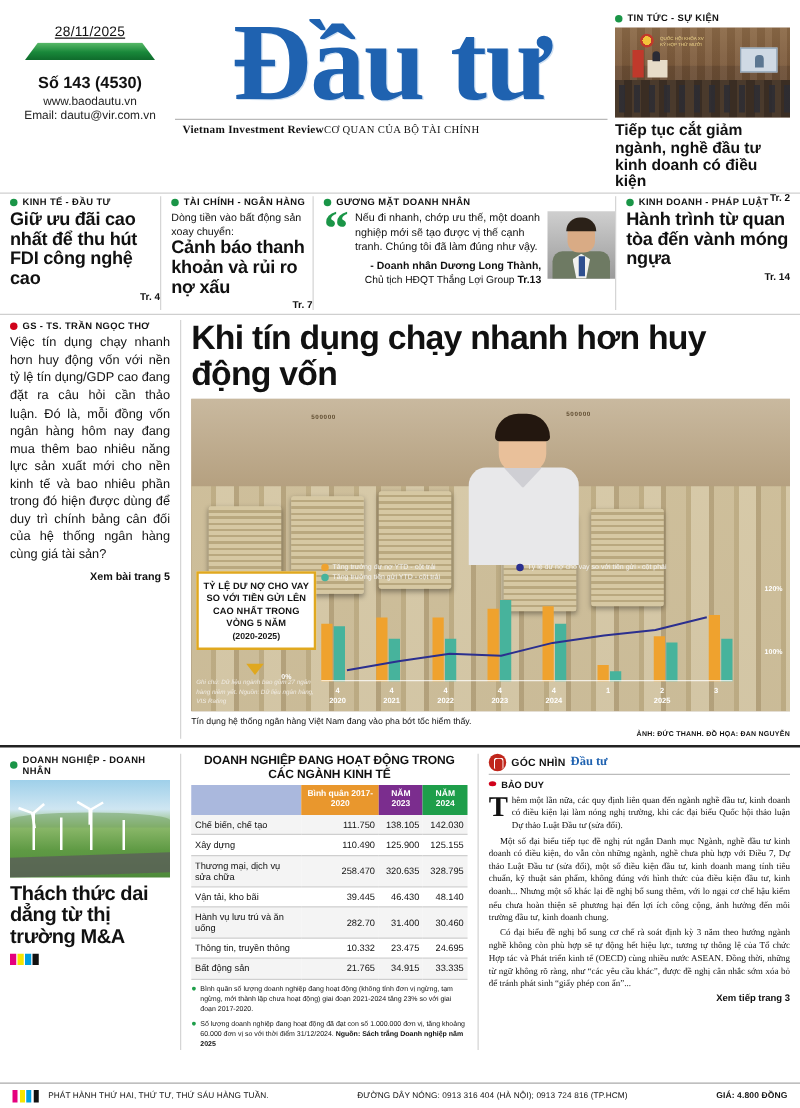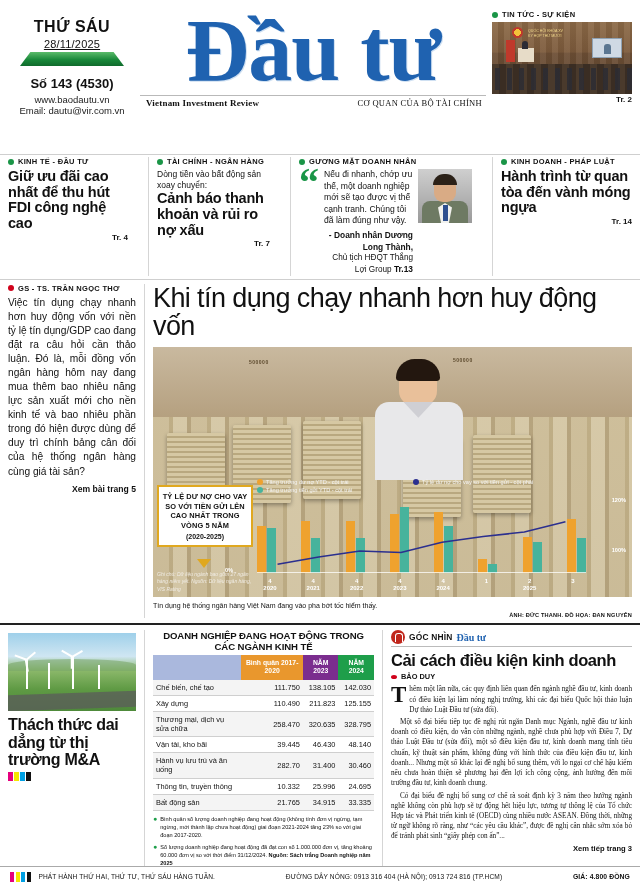--- a/index.html
+++ b/index.html
@@ -25,21 +25,21 @@
   .mh-email{font-size:9.5px;color:#222;}
 
   .mh-mid{flex:1 1 auto;position:relative;padding-left:4px;}
   .logo{
     font-family:"Liberation Serif","DejaVu Serif",serif;
     font-weight:bold;font-size:88px;line-height:.94;color:#1f62b0;
     letter-spacing:-1px;text-align:center;margin-top:4px;
     text-shadow:1px 1px 0 #cfe0f2;
   }
   .logo-underline{border-bottom:1.5px solid #b9b9b9;margin-top:2px;}
-  .mh-subrow{display:flex;justify-content:space-between;align-items:flex-end;
+  .mh-subrow{display:flex;align-items:flex-end;
     font-size:8.5px;padding:2px 4px 0 6px;}
   .vir{font-weight:bold;font-family:"Liberation Serif",serif;letter-spacing:.2px;font-size:9px;}
   .organ{font-family:"Liberation Serif",serif;letter-spacing:.3px;font-size:8.5px;}
 
   .mh-right{flex:0 0 146px;padding:4px 0 0 6px;border-left:0;}
   .kicker{display:flex;align-items:center;gap:4px;font-size:7.5px;font-weight:bold;
     letter-spacing:.3px;text-transform:uppercase;color:#111;margin-bottom:3px;}
   .dot{width:6px;height:6px;border-radius:50%;background:#1a9547;flex:0 0 6px;}
   .dot.red{background:#d0021b;}
   .photo{width:100%;background:#d9d2c6;position:relative;overflow:hidden;}
@@ -58,21 +58,21 @@
   .ph-congress .screen i{position:absolute;left:11px;top:5px;width:7px;height:10px;border-radius:3px 3px 0 0;background:#5b7691;display:block;}
   .ph-congress .seats{position:absolute;left:0;right:0;bottom:0;height:30px;
      background:repeating-linear-gradient(90deg,#4a3a2c 0 7px,#3a2d23 7px 14px);}
   .ph-congress .heads{position:absolute;left:0;right:0;bottom:4px;height:22px;
      background:repeating-linear-gradient(90deg,transparent 0 3px,#2c2c33 3px 8px,transparent 8px 12px);opacity:.85;}
 
   .hl{font-weight:bold;line-height:1.1;}
   .hl-r{font-size:12.5px;margin-top:4px;}
 
   
-  .promo{display:flex;padding:2px 8px 0 8px;gap:20px;border-top:1px solid #cfcfcf;margin-top:2px;}
+  .promo{display:flex;padding:2px 8px 0 8px;gap:0;border-top:1px solid #cfcfcf;margin-top:2px;}
   .promo-col{position:relative;}
   .c1{flex:0 0 120px;}
   .c2{flex:0 0 122px;border-left:1px solid #d5d5d5;padding-left:8px;}
   .c3{flex:1 1 auto;border-left:1px solid #d5d5d5;padding-left:8px;}
   .c4{flex:0 0 140px;border-left:1px solid #d5d5d5;padding-left:8px;}
   .promo h3{font-size:14.5px;font-weight:bold;line-height:1.08;letter-spacing:-.2px;}
   .promo .pre{font-size:8.5px;line-height:1.25;margin-bottom:1px;}
   .pgline{text-align:right;font-size:8px;font-weight:bold;margin-top:1px;}
 
   .quoteblock{display:flex;gap:5px;}
@@ -88,21 +88,21 @@
   .avatar .shirt{position:absolute;left:20px;bottom:0;width:14px;height:20px;background:#f1f1ee;
      clip-path:polygon(50% 0,100% 22%,78% 100%,22% 100%,0 22%);}
   .avatar .tie{position:absolute;left:25px;bottom:2px;width:5px;height:16px;background:#2e4f8f;}
 
   
   .main{display:flex;padding:4px 8px 0 8px;gap:8px;border-top:1px solid #cfcfcf;margin-top:3px;}
   .main-left{flex:0 0 128px;}
   .sumtext{font-size:10.2px;line-height:1.38;text-align:justify;}
   .sumlink{font-size:8.6px;font-weight:bold;text-align:right;margin-top:5px;}
   .main-right{flex:1 1 auto;border-left:1px solid #d5d5d5;padding-left:8px;}
-  .bighl{font-size:27px;font-weight:normal;line-height:1.06;letter-spacing:-.6px;}
+  .bighl{font-size:27px;font-weight:bold;line-height:1.06;letter-spacing:-.6px;}
 
   
   .photowrap{position:relative;width:100%;height:250px;margin-top:6px;overflow:hidden;background:#b9a68c;}
   .pw-bg{position:absolute;inset:0;
     background:linear-gradient(180deg,#c9b99f 0%,#b09a78 35%,#8e7a5c 70%,#6d5c45 100%);}
   .pw-money{position:absolute;left:0;right:0;top:28%;bottom:0;
     background:repeating-linear-gradient(90deg,#cfc09c 0 16px,#bfae86 16px 20px,#d8cbaa 20px 34px,#b6a47e 34px 38px);
     opacity:.95;}
   .pw-stack{position:absolute;width:58px;height:78px;border-radius:2px;
     background:repeating-linear-gradient(180deg,#d6c8a3 0 3px,#b9a87f 3px 5px);
@@ -207,21 +207,20 @@
   .f-price{font-size:6.8px;font-weight:bold;letter-spacing:.1px;}
 </style>
 </head>
 <body>
 
 <div class="page">
 
   <div class="masthead">
 
     <div class="mh-left">
-      <div class="mh-day">THỨ SÁU</div>
       <div class="mh-date">28/11/2025</div>
       <div class="mh-ribbon"></div>
       <div class="mh-issue">Số 143 (4530)</div>
       <div class="mh-url">www.baodautu.vn</div>
       <div class="mh-email">Email: dautu@vir.com.vn</div>
     </div>
 
     <div class="mh-mid">
       <div class="logo">Đầu tư</div>
       <div class="logo-underline"></div>
@@ -242,20 +241,21 @@
         <div class="banner">QUỐC HỘI KHÓA XV<br>KỲ HỌP THỨ MƯỜI</div>
         <div class="flag"></div>
         <div class="podium"></div>
         <div class="speaker"></div>
         <div class="screen">
             <i></i>
           </div>
         <div class="seats"></div>
         <div class="heads"></div>
       </div>
+      <div class="hl hl-r">Tiếp tục cắt giảm ngành, nghề đầu tư kinh doanh có điều kiện</div>
       <div class="pgline">Tr. 2</div>
     </div>
   </div>
 
   <div class="promo">
 
     <div class="promo-col c1">
       <div class="kicker">
         <span class="dot"></span>
         <span>KINH TẾ - ĐẦU TƯ</span>
@@ -424,20 +424,24 @@
       </div>
 
       <div class="caption">Tín dụng hệ thống ngân hàng Việt Nam đang vào pha bớt tốc hiểm thấy.</div>
       <div class="credit">ẢNH: ĐỨC THANH. ĐỒ HỌA: ĐAN NGUYỄN</div>
     </div>
   </div>
 
   <div class="bottom">
 
     <div class="b1">
+      <div class="kicker">
+        <span class="dot"></span>
+        <span>DOANH NGHIỆP - DOANH NHÂN</span>
+      </div>
       <div class="ph-wind">
         <div class="hill"></div>
         <div class="turb" style="left:18px;height:30px;"></div>
         <div class="turb" style="left:40px;height:26px;"></div>
         <div class="turb" style="left:64px;height:33px;"></div>
         <div class="turb" style="left:90px;height:24px;"></div>
         <div class="blade" style="left:18px;top:26px;transform:rotate(-40deg);"></div>
         <div class="blade" style="left:18px;top:26px;transform:rotate(80deg);"></div>
         <div class="blade" style="left:18px;top:26px;transform:rotate(200deg);"></div>
         <div class="blade" style="left:64px;top:23px;transform:rotate(-30deg);"></div>
@@ -468,21 +472,21 @@
         <tbody id="tbody">
             <tr>
               <td class="name">Chế biến, chế tạo</td>
               <td class="num">111.750</td>
               <td class="num">138.105</td>
               <td class="num">142.030</td>
             </tr>
             <tr>
               <td class="name">Xây dựng</td>
               <td class="num">110.490</td>
-              <td class="num">211.823</td>
+              <td class="num">125.900</td>
               <td class="num">125.155</td>
             </tr>
             <tr>
               <td class="name">Thương mại, dịch vụ sửa chữa</td>
               <td class="num">258.470</td>
               <td class="num">320.635</td>
               <td class="num">328.795</td>
             </tr>
             <tr>
               <td class="name">Vận tải, kho bãi</td>
@@ -492,21 +496,21 @@
             </tr>
             <tr>
               <td class="name">Hành vụ lưu trú và ăn uống</td>
               <td class="num">282.70</td>
               <td class="num">31.400</td>
               <td class="num">30.460</td>
             </tr>
             <tr>
               <td class="name">Thông tin, truyền thông</td>
               <td class="num">10.332</td>
-              <td class="num">25.996</td>
+              <td class="num">23.475</td>
               <td class="num">24.695</td>
             </tr>
             <tr>
               <td class="name">Bất động sản</td>
               <td class="num">21.765</td>
               <td class="num">34.915</td>
               <td class="num">33.335</td>
             </tr>
           </tbody>
       </table>
@@ -520,21 +524,20 @@
           <b>Nguồn: Sách trắng Doanh nghiệp năm 2025</b></span>
       </div>
     </div>
 
     <div class="b3">
       <div class="gn-head">
         <span class="gn-logo"></span>
         <span class="gn-t1">GÓC NHÌN</span>
         <span class="gn-t2">Đầu tư</span>
       </div>
-      <h2>Cải cách điều kiện kinh doanh</h2>
       <div class="byline">
         <span class="dot"></span>
         <span>BẢO DUY</span>
       </div>
       <div class="edbody">
         <p class="first">
           <span class="dropcap">T</span><span>hêm một lần nữa, các quy định liên quan đến ngành nghề đầu tư, kinh doanh có điều kiện lại làm nóng nghị trường, khi các đại biểu Quốc hội thảo luận Dự thảo Luật Đầu tư (sửa đổi).</span>
         </p>
         <p>Một số đại biểu tiếp tục đề nghị rút ngắn Danh mục Ngành, nghề đầu tư kinh doanh có điều kiện, do vẫn còn những ngành, nghề chưa phù hợp với Điều 7, Dự thảo Luật Đầu tư (sửa đổi), một số điều kiện đầu tư, kinh doanh mang tính tiêu chuẩn, kỹ thuật sản phẩm, không đúng với hình thức của điều kiện đầu tư, kinh doanh... Nhưng một số khác lại đề nghị bổ sung thêm, với lo ngại cơ chế hậu kiểm nếu chưa hoàn thiện sẽ phương hại đến lợi ích công cộng, ảnh hưởng đến môi trường đầu tư, kinh doanh chung.</p>
         <p>Có đại biểu đề nghị bổ sung cơ chế rà soát định kỳ 3 năm theo hướng ngành nghề không còn phù hợp sẽ tự động hết hiệu lực, tương tự thông lệ của Tổ chức Hợp tác và Phát triển kinh tế (OECD) cùng nhiều nước ASEAN. Đồng thời, những từ ngữ không rõ ràng, như “các yêu cầu khác”, được đề nghị cân nhắc sớm xóa bỏ để tránh phát sinh “giấy phép con ẩn”...</p>

